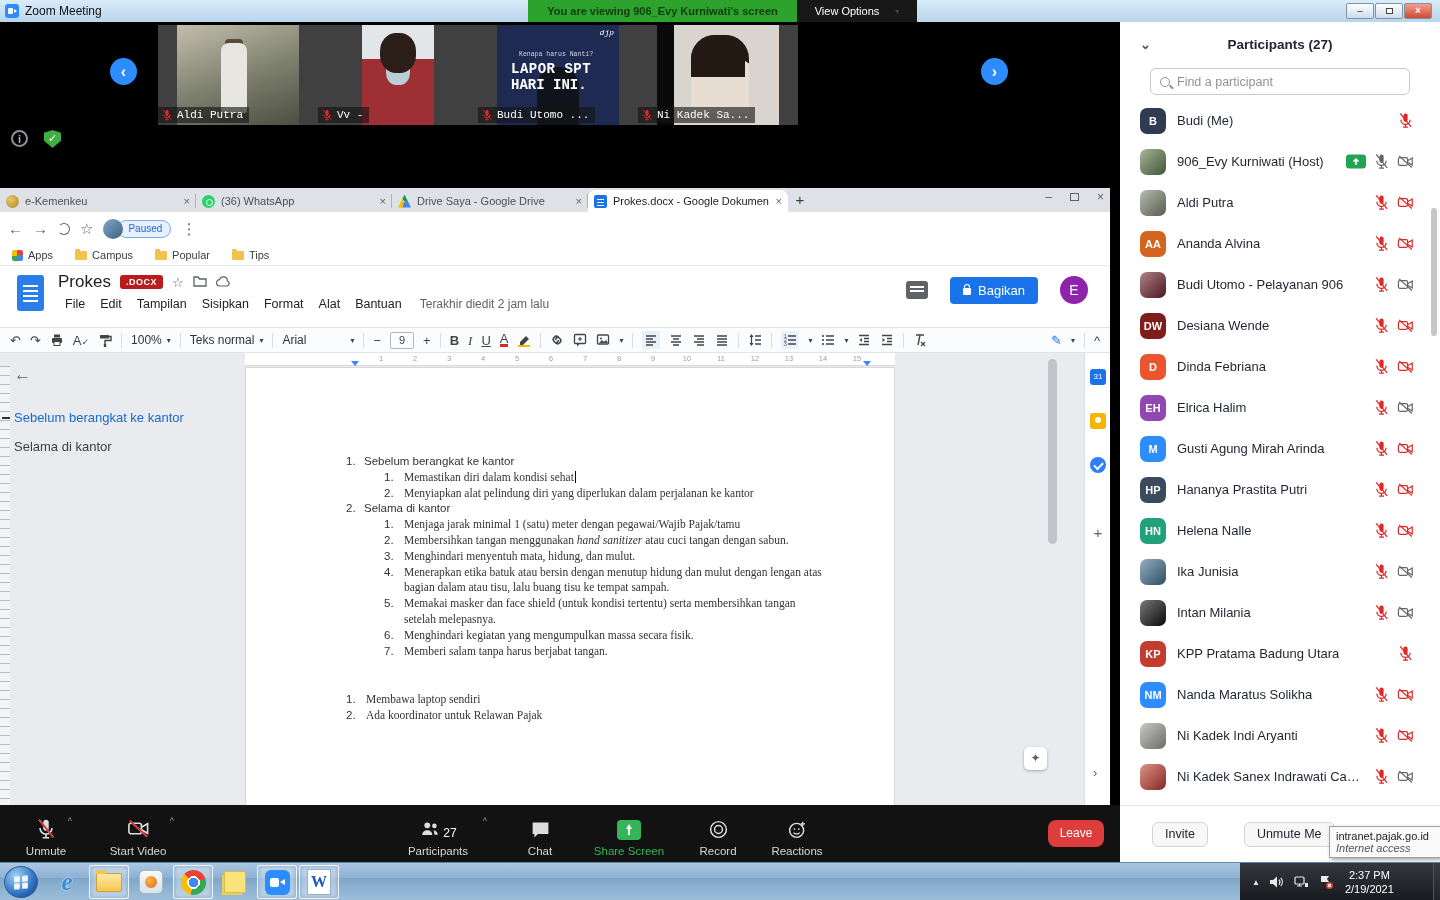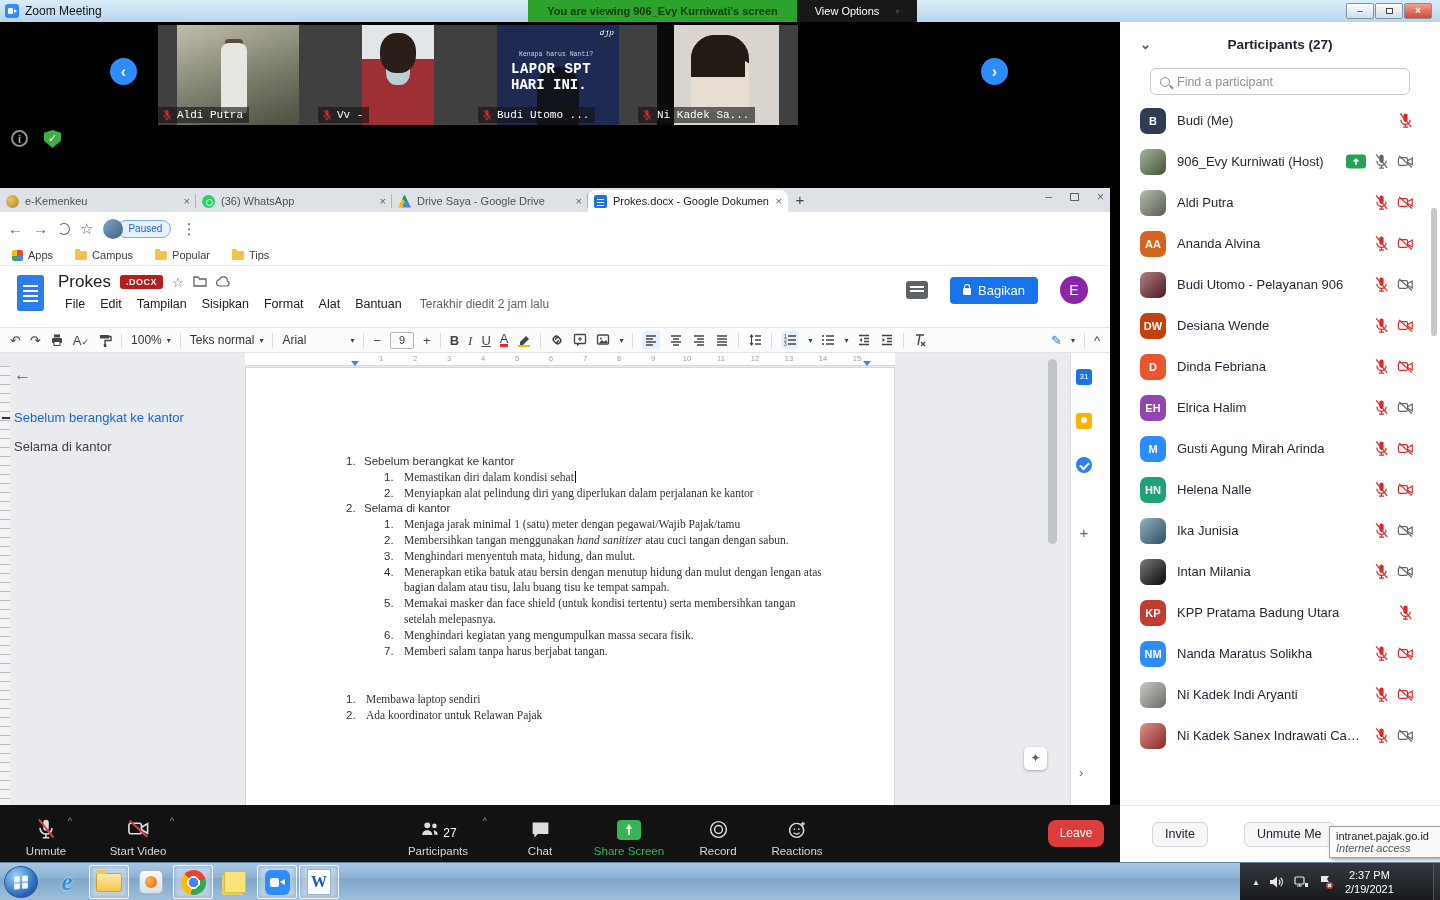--- a/index.html
+++ b/index.html
@@ -135,21 +135,21 @@
   .list2{margin-top:33px;}
   .list2 .subitem{margin-left:0;}
   .outline{position:absolute;left:14px;top:12px;width:220px;font-size:13px;}
   .outline-back{color:#5f6368;font-size:17px;margin-bottom:18px;}
   .o-item{position:relative;padding:7px 0;color:#3c4043;}
   .o-item.active{color:#1967d2;}
   .o-item.active:before{content:"";position:absolute;left:-12px;top:14px;width:8px;height:2px;background:#333;}
   .doc-scroll{position:absolute;left:1048px;top:6px;width:9px;height:185px;background:#c1c5ca;border-radius:5px;}
   .explore-btn{position:absolute;left:1024px;top:394px;width:23px;height:23px;background:#fff;border-radius:5px;
     box-shadow:0 1px 3px rgba(0,0,0,.3);color:#5f6368;font-size:12px;text-align:center;line-height:22px;}
-  .sidecol{position:absolute;right:0;top:0;bottom:0;width:40px;background:#fff;border-left:1px solid #dadce0;}
+  .sidecol{position:absolute;right:0;top:0;bottom:0;width:26px;background:#fff;border-left:1px solid #dadce0;}
   .sc-ic{position:absolute;left:5px;width:16px;height:16px;border-radius:3px;}
   .sc-cal{top:16px;background:#1a73e8;color:#fff;font-size:8px;text-align:center;line-height:16px;}
   .sc-keep{top:60px;background:#f5b500;} .sc-keep:after{content:"";position:absolute;left:5px;top:4px;width:6px;height:6px;border-radius:50%;background:#fff;}
   .sc-tasks{top:104px;border-radius:50%;background:#2d7ff7;} .sc-tasks:after{content:"";position:absolute;left:4px;top:5px;width:7px;height:4px;border-left:2px solid #fff;border-bottom:2px solid #fff;transform:rotate(-45deg);}
   .sc-plus{top:172px;color:#5f6368;font-size:15px;text-align:center;line-height:16px;}
   .sc-chev{position:absolute;left:8px;bottom:26px;color:#5f6368;font-size:13px;}
   
   .bottombar{position:absolute;left:0;top:805px;width:1120px;height:57px;background:#121212;}
   .ctl{position:absolute;top:9px;text-align:center;color:#d6d7d9;font-size:11.5px;}
   .ctl .cic{height:26px;display:flex;align-items:flex-end;justify-content:center;margin-bottom:5px;color:#dcdddf;}
@@ -872,21 +872,21 @@
               </svg>
             </span>
             <span class="p-ic">
               <svg viewBox="0 0 24 24">
                 <use href="#g-cam"></use>
               </svg>
             </span>
           </span>
         </div>
         <div class="prow">
-          <span class="pav" style="background-color: #c2410c;">
+          <span class="pav" style="background-color: #7f1d1d;">
             <i style="font-style:normal">DW</i>
           </span>
           <span class="pname">Desiana Wende</span>
           <span class="pics">
 
             <span class="p-ic muted">
               <svg viewBox="0 0 24 24">
                 <use href="#g-mic"></use>
               </svg>
             </span>
@@ -933,20 +933,39 @@
                 <use href="#g-cam"></use>
               </svg>
             </span>
           </span>
         </div>
         <div class="prow">
           <span class="pav" style="background-color: rgb(45, 140, 255);">
             <i style="font-style:normal">M</i>
           </span>
           <span class="pname">Gusti Agung Mirah Arinda</span>
+          <span class="pics">
+
+            <span class="p-ic muted">
+              <svg viewBox="0 0 24 24">
+                <use href="#g-mic"></use>
+              </svg>
+            </span>
+            <span class="p-ic muted">
+              <svg viewBox="0 0 24 24">
+                <use href="#g-cam"></use>
+              </svg>
+            </span>
+          </span>
+        </div>
+        <div class="prow">
+          <span class="pav" style="background-color: rgb(60, 74, 93);">
+            <i style="font-style:normal">HP</i>
+          </span>
+          <span class="pname">Hananya Prastita Putri</span>
           <span class="pics">
 
             <span class="p-ic muted">
               <svg viewBox="0 0 24 24">
                 <use href="#g-mic"></use>
               </svg>
             </span>
             <span class="p-ic muted">
               <svg viewBox="0 0 24 24">
                 <use href="#g-cam"></use>

